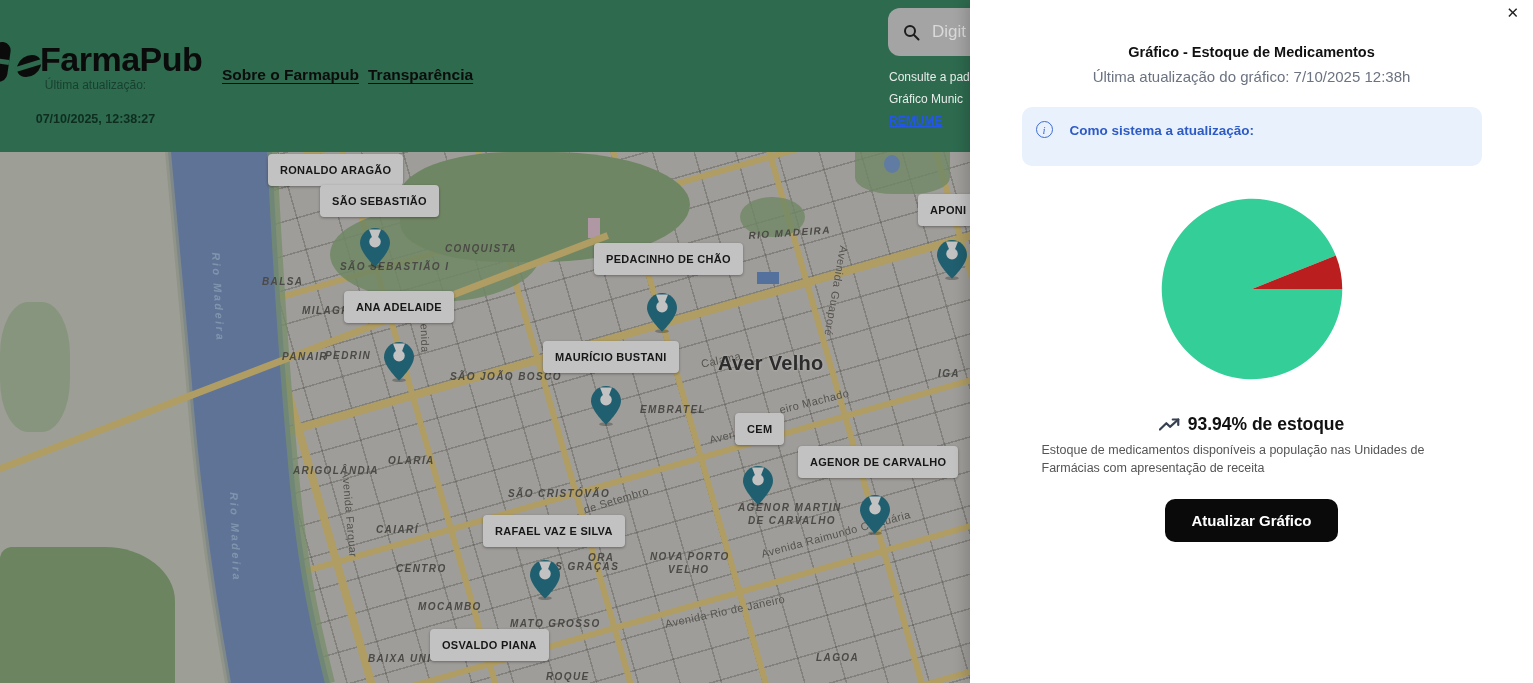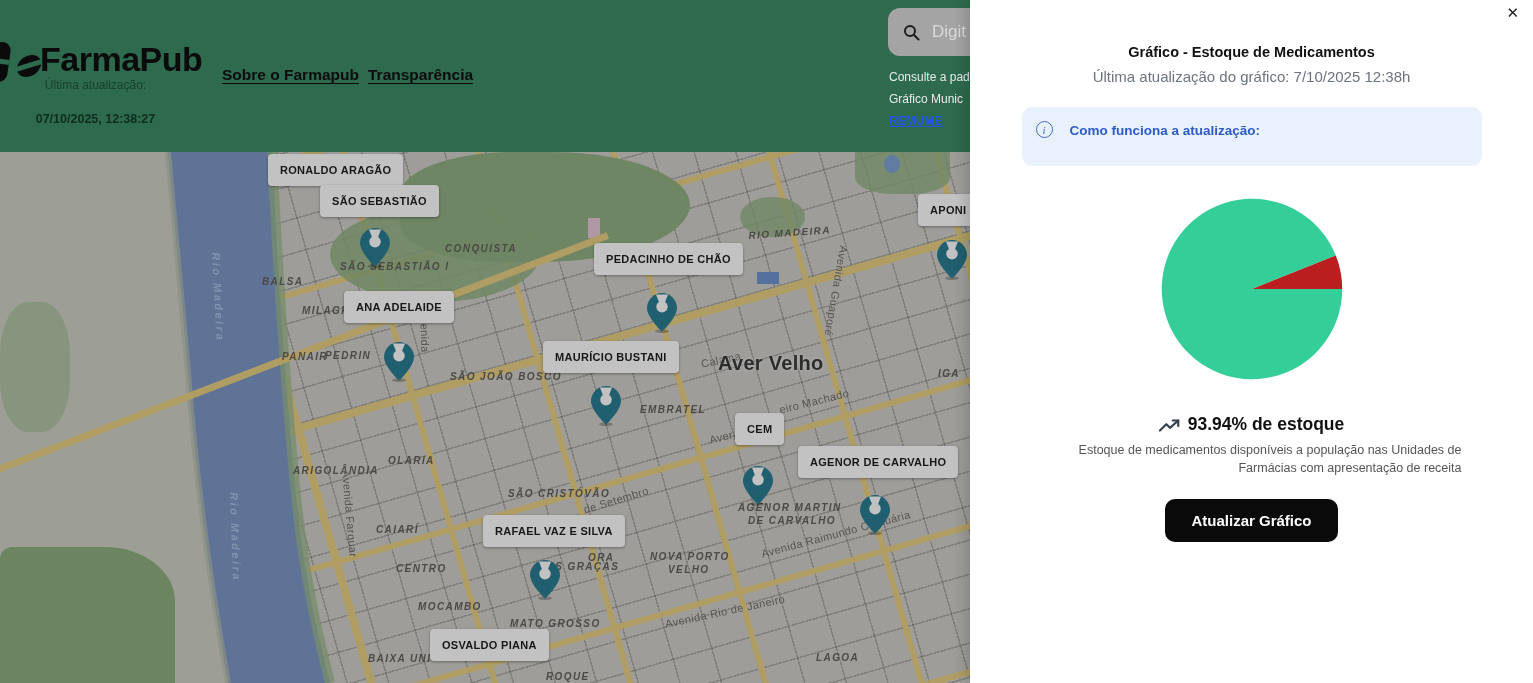--- a/index.html
+++ b/index.html
@@ -47,23 +47,23 @@
   
   .panel { position:absolute; left:970px; top:0; width:563px; height:683px; background:#ffffff; z-index:20; box-shadow:-5px 0 12px rgba(0,0,0,.15); display:flex; flex-direction:column; align-items:center; }
   .panel-close { position:absolute; top:4px; right:14px; font-size:15px; font-weight:700; color:#222; cursor:pointer; }
   .p-title { margin-top:44px; font-size:14.5px; font-weight:700; color:#111; }
   .p-sub { margin-top:8px; font-size:15px; color:#6b7280; }
   .infobox { position:relative; margin-top:22px; width:460px; background:#e9f1fd; border-radius:10px; padding:16px 20px 18px 48px; }
   .info-ic { position:absolute; left:14px; top:14px; width:17px; height:17px; border:1.6px solid #3f6cd0; border-radius:50%; color:#3f6cd0; font-size:11px; font-style:italic; font-family:"Liberation Serif",serif; display:grid; place-items:center; }
   .info-t { font-size:13.5px; font-weight:700; color:#2d5bc6; margin-bottom:10px; }
   .info-b { font-size:13.5px; color:#3d6ad2; line-height:1.75; }
   .piewrap { margin-top:28px; }
-  .statrow { margin-top:26px; display:flex; align-items:flex-end; gap:7px; }
+  .statrow { margin-top:26px; display:flex; align-items:center; gap:7px; }
   .statrow .sv { font-size:17.5px; font-weight:700; color:#111; }
-  .p-desc { margin-top:6px; width:420px; text-align:right; font-size:12.5px; color:#555; line-height:1.45; }
+  .p-desc { margin-top:6px; width:420px; text-align:left; font-size:12.5px; color:#555; line-height:1.45; }
   .p-btn { margin-top:22px; background:#0a0a0a; color:#fff; font-size:15px; font-weight:700; border:none; border-radius:10px; padding:13px 26px; cursor:pointer; font-family:inherit; }
 </style>
 </head>
 <body>
 
 <div class="app">
 
   <div class="header">
     <svg class="logo-pills" width="58" height="52" viewBox="0 0 58 52">
       <g transform="rotate(8 14 26)">
@@ -241,21 +241,21 @@
 
     <div class="map-dim"></div>
   </div>
 
   <aside class="panel">
     <span class="panel-close">✕</span>
     <div class="p-title">Gráfico - Estoque de Medicamentos</div>
     <div class="p-sub">Última atualização do gráfico: 7/10/2025 12:38h</div>
     <div class="infobox">
       <span class="info-ic">i</span>
-      <div class="info-t">Como funciona a atualização:</div>
+      <div class="info-t">Como sistema a atualização:</div>
     </div>
     <div class="piewrap">
       <svg id="pie" width="190" height="190" viewBox="0 0 200 200">
           <path d="M100,100 L195,100 A95,95 0 1 1 188.1962980955372,64.69542519384862 Z" fill="#34ce99"></path>
           <path d="M100,100 L188.1962980955372,64.69542519384862 A95,95 0 0 1 195,99.99999999999997 Z" fill="#bb1e1e"></path>
         </svg>
     </div>
     <div class="statrow">
       <svg width="22" height="18" viewBox="0 0 24 18">
         <polyline points="1,14 8,7 12,11 21,3" fill="none" stroke="#374151" stroke-width="2.4" stroke-linejoin="round" stroke-linecap="round"></polyline>

